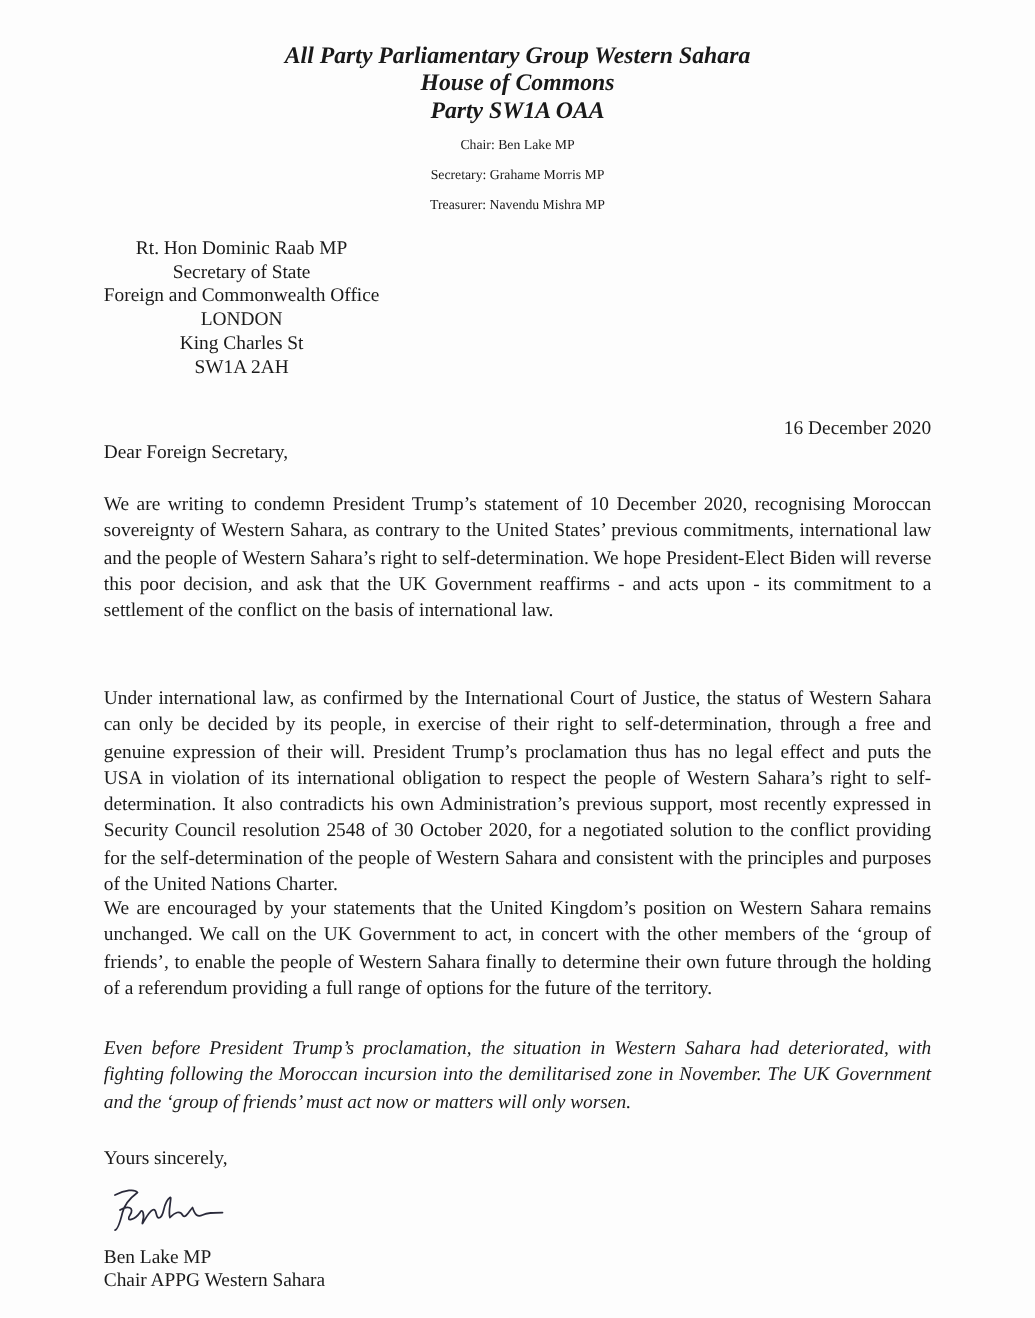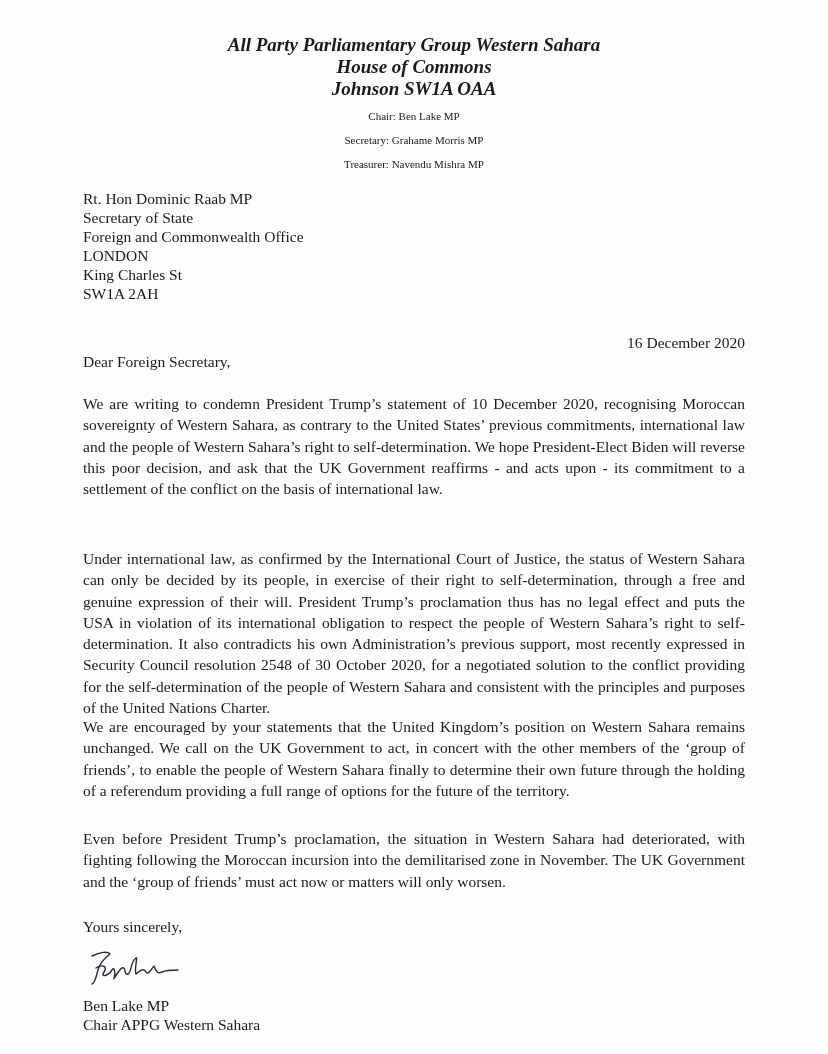--- a/index.html
+++ b/index.html
@@ -41,21 +41,21 @@
       line-height: 16px;
       margin: 8px;
     }
     .address {
       position: absolute;
       top: 189px;
       left: 83px;
       font-size: 15.5px;
       line-height: 19px;
     }
-    .address div { margin: 0; }
+    .address div { margin: 0; text-align: center; }
     .date {
       position: absolute;
       top: 333px;
       right: 83px;
       font-size: 15.5px;
       line-height: 19px;
     }
     .salutation {
       position: absolute;
       top: 352px;
@@ -68,21 +68,21 @@
       left: 83px;
       width: 662px;
       font-size: 15.5px;
       line-height: 21.3px;
       text-align: justify;
       margin: 0;
     }
     #para1 { top: 393px; }
     #para2 { top: 548px; }
     #para3 { top: 716px; }
-    #para4 { top: 828px; }
+    #para4 { top: 828px; font-style: italic; }
     .closing {
       position: absolute;
       top: 917px;
       left: 83px;
       font-size: 15.5px;
       line-height: 19px;
     }
     .signature {
       position: absolute;
       top: 948px;
@@ -99,21 +99,21 @@
     }
   </style>
 </head>
 <body>
 
 <div class="page">
 
   <div class="letterhead">
     <p class="lh-title">All Party Parliamentary Group Western Sahara</p>
     <p class="lh-title">House of Commons</p>
-    <p class="lh-title">Johnson SW1A OAA</p>
+    <p class="lh-title">Party SW1A OAA</p>
     <p class="lh-officer">Chair: Ben Lake MP</p>
     <p class="lh-officer">Secretary: Grahame Morris MP</p>
     <p class="lh-officer">Treasurer: Navendu Mishra MP</p>
   </div>
 
   <div class="address">
     <div>Rt. Hon Dominic Raab MP</div>
     <div>Secretary of State</div>
     <div>Foreign and Commonwealth Office</div>
     <div>LONDON</div>

